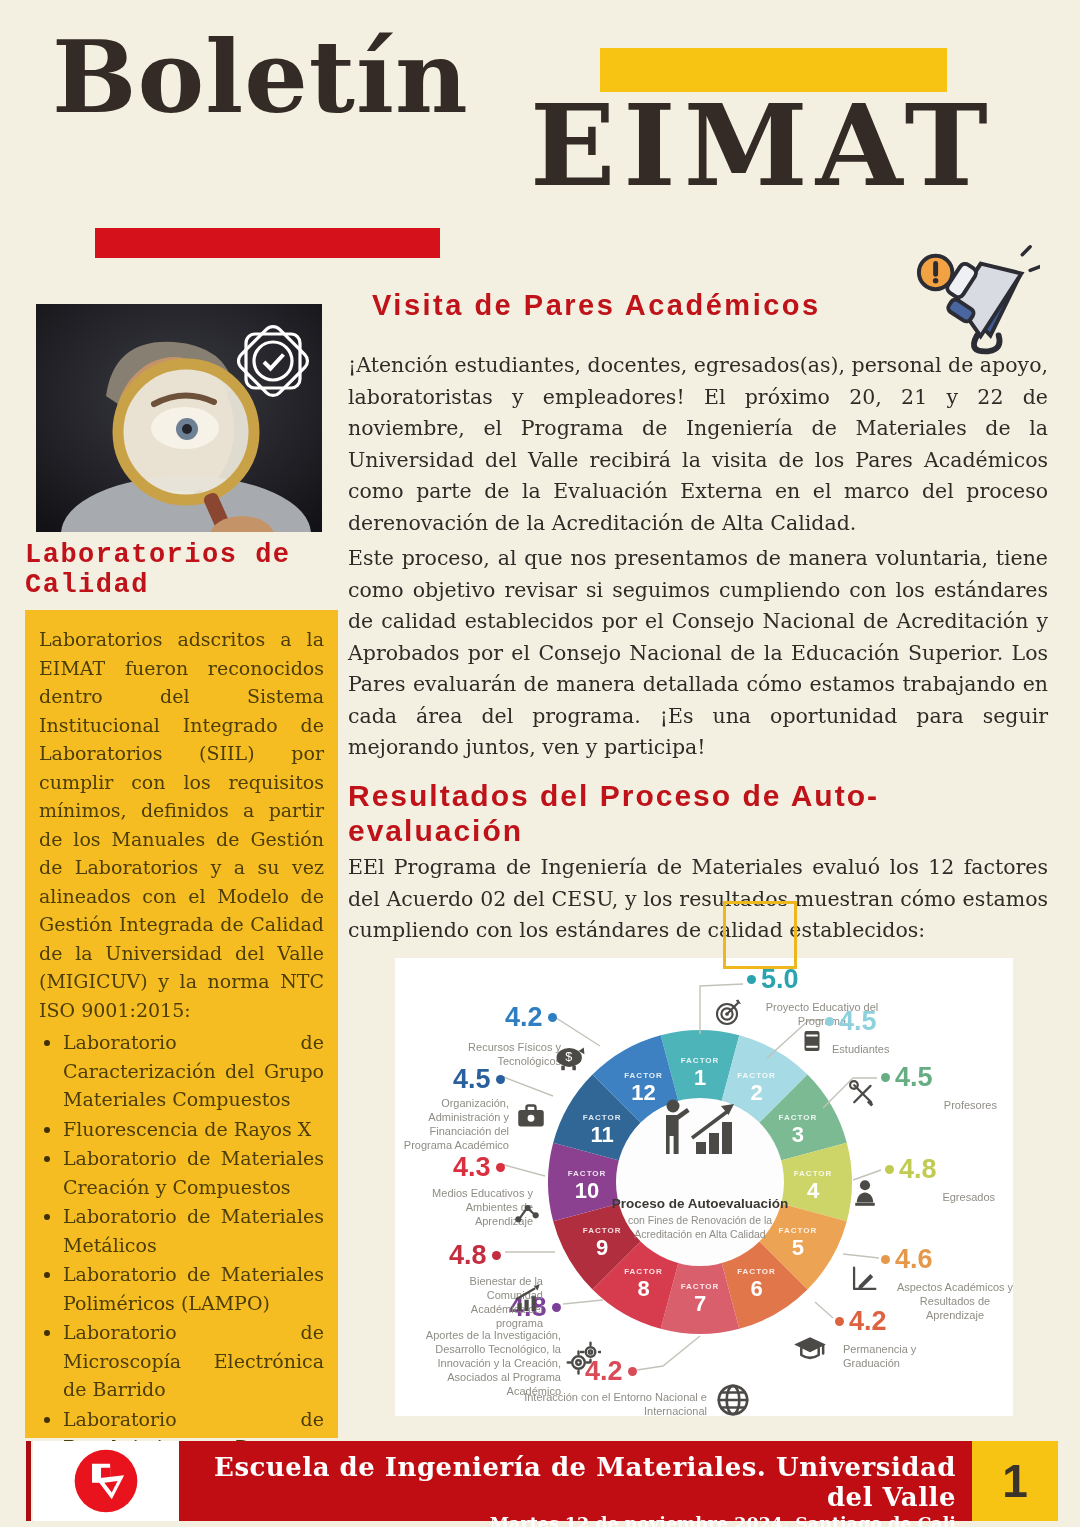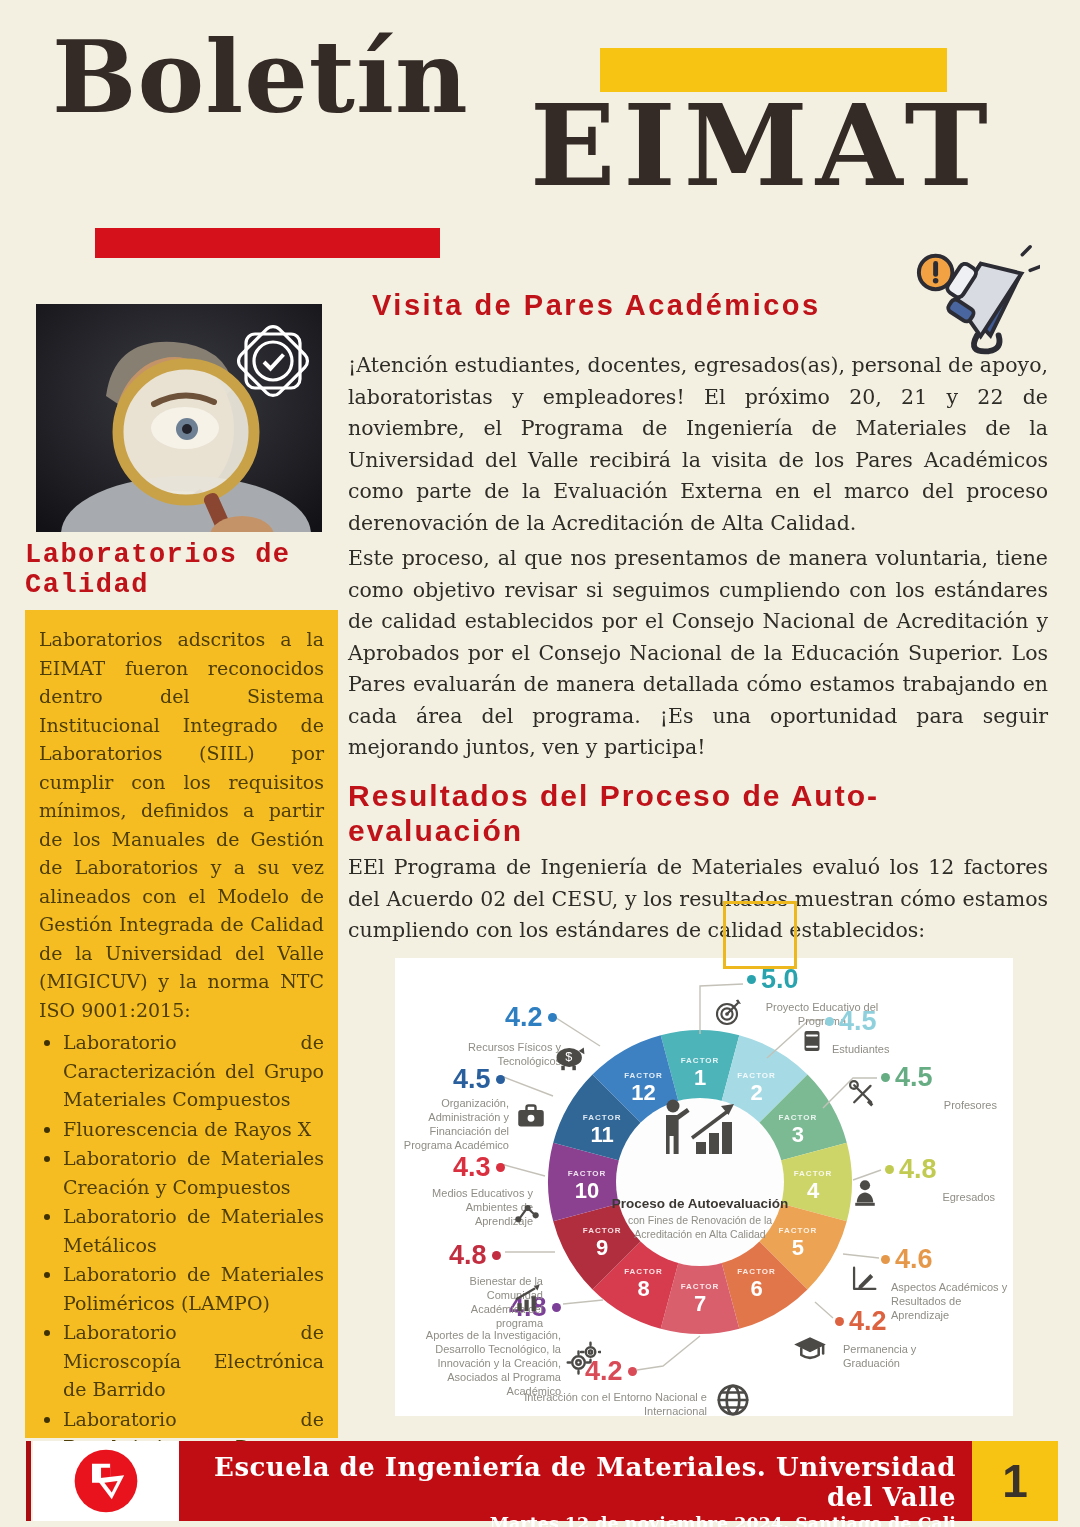--- a/index.html
+++ b/index.html
@@ -257,21 +257,21 @@
         <div class="co-lbl" style="left: 500px; top: 216px; width: 100px; text-align: right; margin-top: 16px;">Egresados</div>
         <span class="co-ico" style="left: 452px; top: 216px;"><svg width="36" height="36" viewBox="0 0 24 24" fill="none" stroke="#4c4a47" stroke-width="1.6" stroke-linecap="round" stroke-linejoin="round">
             <circle class="f" cx="12" cy="7.5" r="3.4"></circle>
             <path class="f" d="M6.5 19c0-4.2 3-6.6 5.5-6.6s5.5 2.4 5.5 6.6z"></path>
             <rect class="f" x="5.5" y="19.2" width="13" height="2"></rect>
           </svg></span>
         <div class="co-score" style="left: 486px; top: 286px; color: rgb(230, 152, 74);">
           <span class="dot" style="background: rgb(230, 152, 74);"></span>
           <span>4.6</span>
         </div>
-        <div class="co-lbl" style="left: 496px; top: 322px; width: 128px; text-align: left;">Aspectos Académicos y Resultados de Aprendizaje</div>
+        <div class="co-lbl" style="left: 496px; top: 322px; width: 128px; text-align: center;">Aspectos Académicos y Resultados de Aprendizaje</div>
         <span class="co-ico" style="left: 452px; top: 304px;"><svg width="34" height="34" viewBox="0 0 24 24" fill="none" stroke="#4c4a47" stroke-width="1.6" stroke-linecap="round" stroke-linejoin="round">
             <path d="M5 4v15h15"></path>
             <path class="f" d="M8.5 16.5l8-8 2 2-8 8-2.8.8z"></path>
           </svg></span>
         <div class="co-score" style="left: 440px; top: 348px; color: rgb(221, 98, 64);">
           <span class="dot" style="background: rgb(221, 98, 64);"></span>
           <span>4.2</span>
         </div>
         <div class="co-lbl" style="left: 448px; top: 384px; width: 130px; text-align: left;">Permanencia y Graduación</div>
         <span class="co-ico" style="left: 396px; top: 372px;"><svg width="38" height="38" viewBox="0 0 24 24" fill="none" stroke="#4c4a47" stroke-width="1.6" stroke-linecap="round" stroke-linejoin="round">

